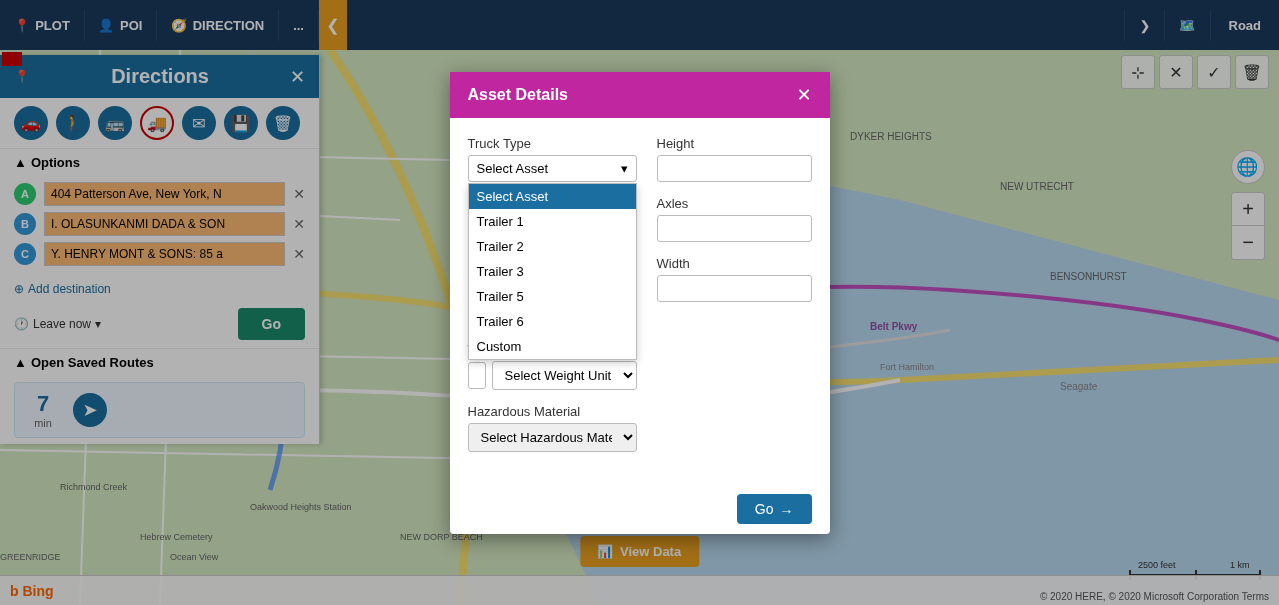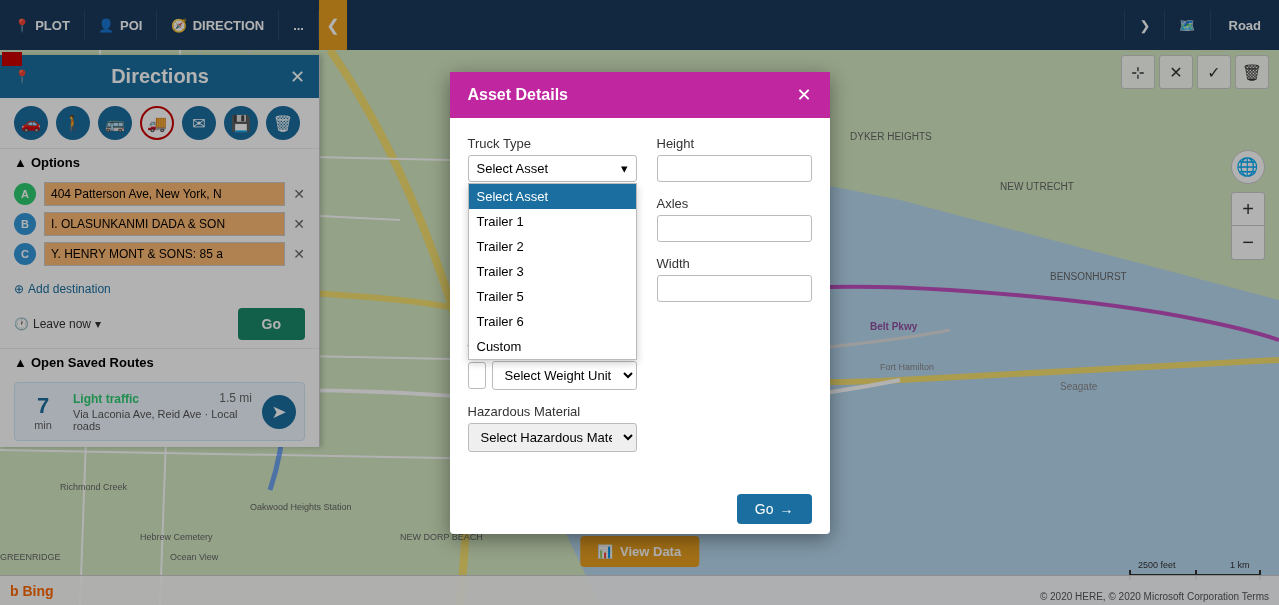--- a/index.html
+++ b/index.html
@@ -431,27 +431,20 @@
   <div class="saved-routes-header">
     <span>▲</span>
     <span>Open Saved Routes</span>
   </div>
 
   <div class="route-card">
     <div class="route-time">
       <div class="route-min">7</div>
       <div class="route-unit">min</div>
     </div>
-    <div class="route-info">
-      <div>
-        <span class="route-status">Light traffic</span>
-        <span class="route-dist">1.5 mi</span>
-      </div>
-      <div class="route-via">Via Laconia Ave, Reid Ave · Local roads</div>
-    </div>
     <div class="route-nav">➤</div>
   </div>
 </div>
 
 <div id="zoom-controls">
   <div class="globe-icon">🌐</div>
   <div class="zoom-btn" style="border-radius:3px 3px 0 0;">+</div>
   <div class="zoom-btn" style="border-radius:0 0 3px 3px; border-top:none;">−</div>
 </div>
 

